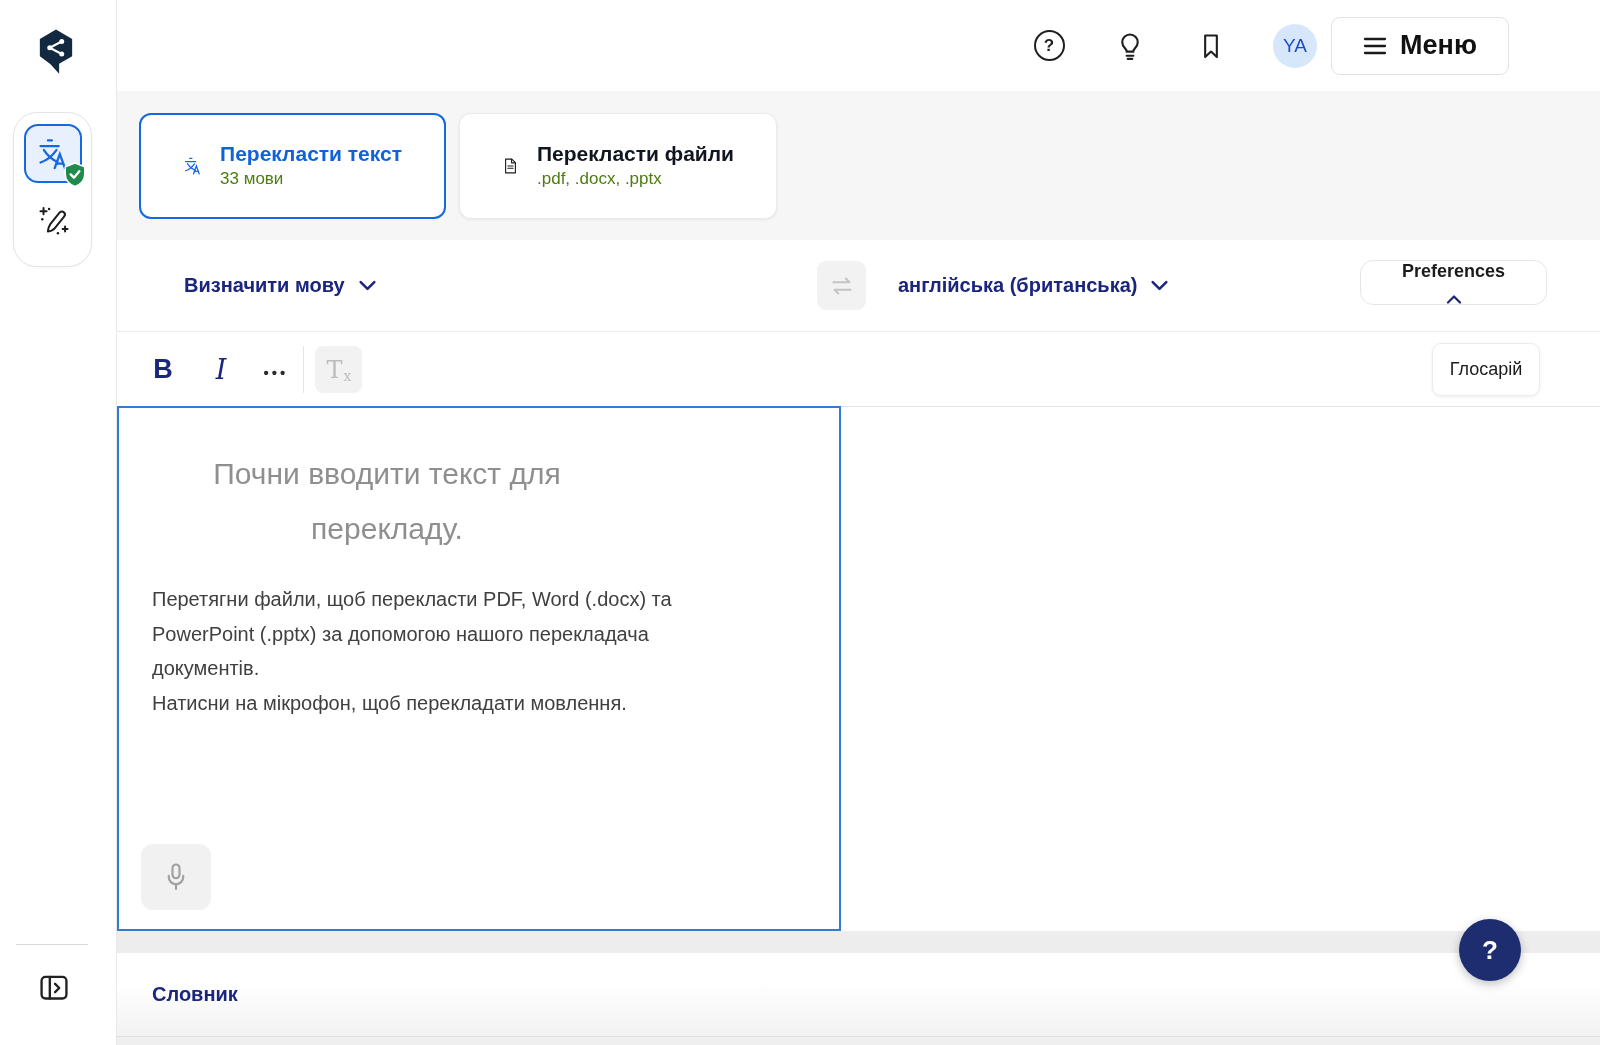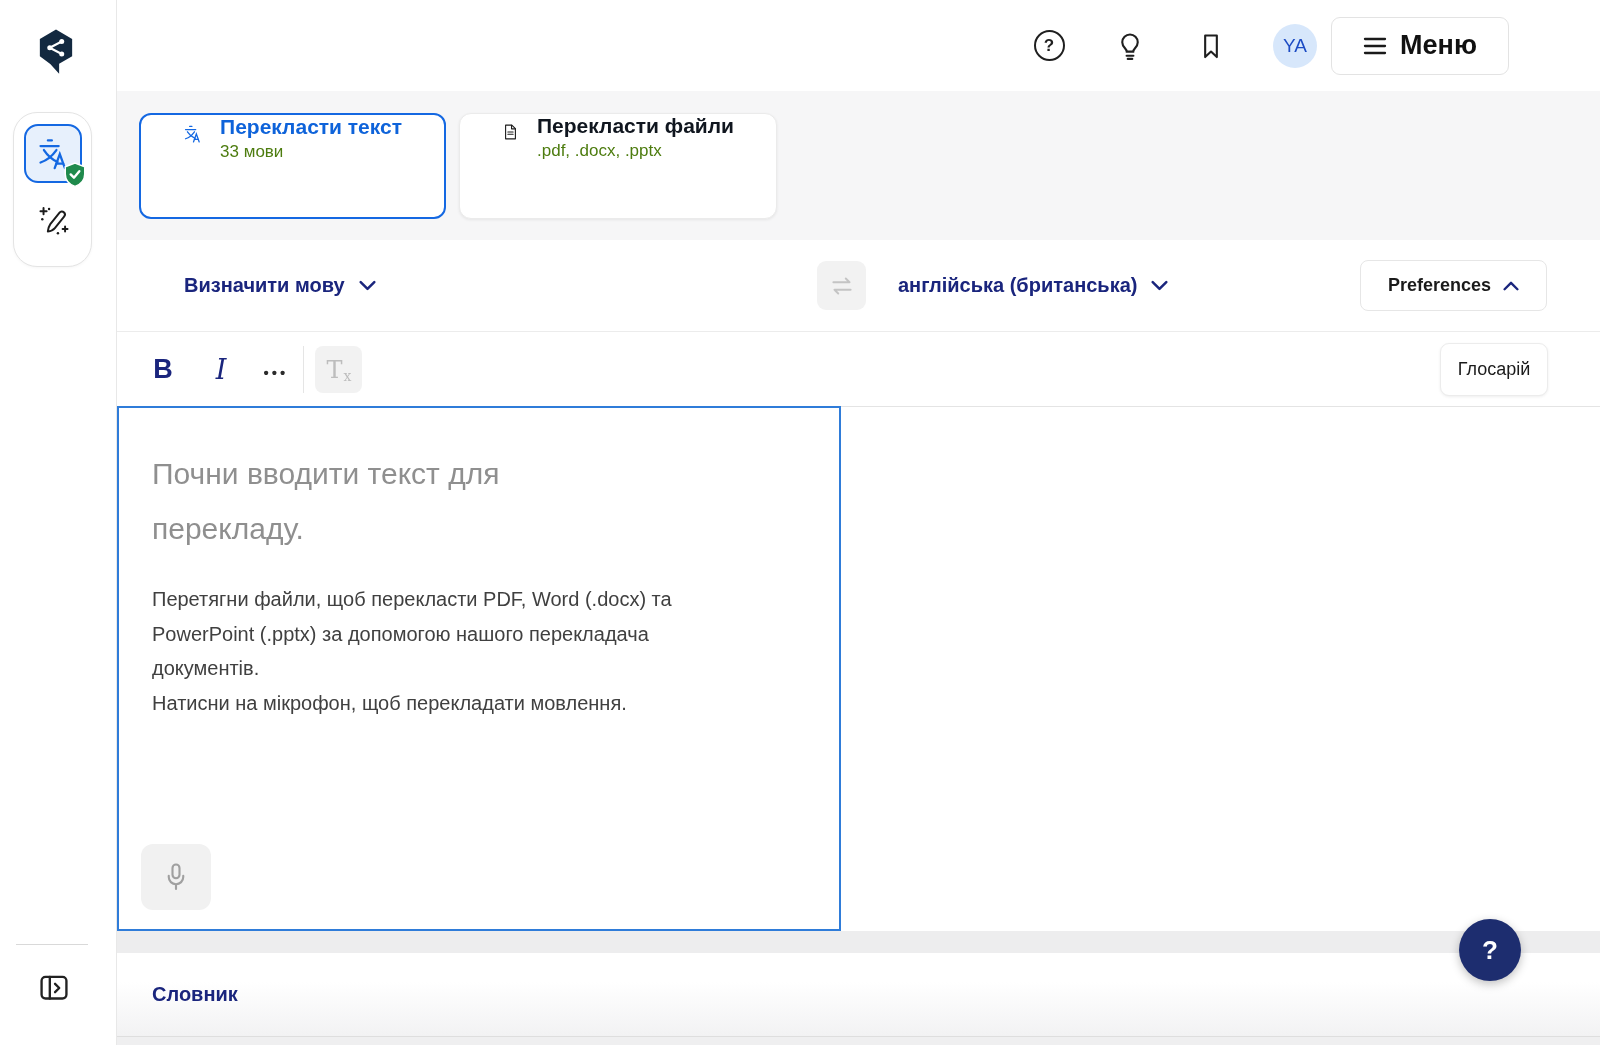--- a/index.html
+++ b/index.html
@@ -25,55 +25,55 @@
   .icon-btn { width:34px; height:34px; display:flex; align-items:center; justify-content:center; cursor:pointer; }
   .q-circle { width:31px; height:31px; border:2.2px solid #1f1f1f; border-radius:50%; display:flex; align-items:center; justify-content:center; font-size:17px; font-weight:700; color:#1f1f1f; }
   .hd-gap { margin-left:47px; }
   .avatar { width:44px; height:44px; margin-left:45px; border-radius:50%; background:#d7e7fb; color:#1d4cc4; font-weight:400; font-size:19px; display:flex; align-items:center; justify-content:center; cursor:pointer; }
   .pill-btn { margin-left:24px; height:58px; padding:0 34px; background:#132940; color:#fff; border:none; border-radius:29px; font-size:21px; font-weight:500; font-family:inherit; display:flex; align-items:center; cursor:pointer; }
   .menu-btn { margin-left:14px; height:58px; width:178px; background:#fff; border:1px solid #e3e3e3; border-radius:9px; display:flex; align-items:center; justify-content:center; gap:13px; cursor:pointer; font-family:inherit; }
   .menu-btn span { font-size:27px; font-weight:600; color:#111; }
 
   
   .tabband { height:149px; background:#f6f6f7; display:flex; align-items:center; padding-left:22px; gap:13px; }
-  .tab { height:106px; border-radius:12px; background:#fff; display:flex; padding:0 42px; gap:18px; cursor:pointer; box-shadow:0 1px 3px rgba(0,0,0,.07); border:1px solid #ebebeb; }
+  .tab { height:106px; border-radius:12px; background:#fff; display:flex; align-items:center; padding:0 42px; gap:18px; cursor:pointer; box-shadow:0 1px 3px rgba(0,0,0,.07); border:1px solid #ebebeb; }
   .tab.active { border:2px solid #1468e2; box-shadow:none; width:307px; }
   .tab.files { width:318px; }
   .tab.write { width:272px; }
   .tab .txt { display:flex; flex-direction:column; gap:3px; }
   .tab .title { font-size:21px; font-weight:700; color:#10161f; white-space:nowrap; }
   .tab.active .title { color:#0e63da; }
   .tab .subtitle { font-size:17px; color:#4d7c0f; white-space:nowrap; }
 
   
   .panel { background:#fff; }
   .langbar { position:relative; height:91px; }
   .lang-sel { position:absolute; top:0; height:91px; display:flex; align-items:center; gap:14px; cursor:pointer; }
   .lang-sel .lbl { font-size:20px; font-weight:700; color:#1a257d; white-space:nowrap; }
   .src-sel { left:35px;margin-left:32px; }
   .tgt-sel { left:781px; }
   .swap-btn { position:absolute; left:700px; top:21px; width:49px; height:49px; background:#f2f2f2; border:none; border-radius:9px; display:flex; align-items:center; justify-content:center; cursor:default; }
-  .pref-btn { position:absolute; right:53px; top:20px; width:187px; height:51px; background:#fff; border:1px solid #e6e6e6; border-radius:8px; display:flex; align-items:center; justify-content:center; gap:12px; cursor:pointer; font-family:inherit; }
+  .pref-btn { position:absolute; right:53px; top:20px; width:187px; height:45px; background:#fff; border:1px solid #e6e6e6; border-radius:13px; display:flex; align-items:center; justify-content:center; gap:12px; cursor:pointer; font-family:inherit;flex-direction:column; }
   .pref-btn span { font-size:18px; font-weight:600; color:#1b1b1b; }
 
   .toolbar { position:relative; height:75px; border-top:1px solid #ececec; }
   .fmt-btn { position:absolute; top:14px; width:44px; height:47px; display:flex; align-items:center; justify-content:center; background:transparent; border:none; border-radius:8px; cursor:pointer; }
   .fmt-b { left:24px; font-size:27px; font-weight:700; color:#1a257d; font-family:"Liberation Sans","DejaVu Sans",sans-serif; }
   .fmt-i { left:82px; font-size:27px; font-style:italic; color:#1a257d; font-family:"DejaVu Serif","Liberation Serif",serif; }
   .fmt-more { left:137px; font-size:15px; letter-spacing:3px; color:#2b2b2b; font-weight:700; padding-top:6px; }
   .tb-divider { position:absolute; left:186px; top:14px; width:1px; height:47px; background:#e5e5e5; }
   .fmt-clear { left:198px; width:47px; background:#f2f2f2; cursor:default; }
   .fmt-clear .t { font-family:"DejaVu Serif","Liberation Serif",serif; font-size:24px; color:#bdbdbd; }
   .fmt-clear .x { font-family:"DejaVu Serif","Liberation Serif",serif; font-size:14px; color:#bdbdbd; position:relative; top:6px; left:1px; }
-  .glossary-btn { position:absolute; right:52px; top:11px; width:108px; height:53px; background:#fff; border:1px solid #ececec; border-radius:9px; box-shadow:0 1px 3px rgba(0,0,0,.07); font-size:18px; color:#1a1a1a; font-family:inherit; cursor:pointer; }
+  .glossary-btn { position:absolute; right:60px; top:11px; width:108px; height:53px; background:#fff; border:1px solid #ececec; border-radius:9px; box-shadow:0 1px 3px rgba(0,0,0,.07); font-size:18px; color:#1a1a1a; font-family:inherit; cursor:pointer; }
 
   
   .editors { display:flex; height:525px; }
   .input-box { position:relative; width:724px; height:100%; border:2px solid #2f7cd9; background:#fff; cursor:text; }
-  .ph-head { margin:38px 0 0 33px; width:470px; font-size:30px; line-height:55px; color:#8f8f8f; }
+  .ph-head { margin:38px 0 0 33px; width:470px; font-size:30px; line-height:55px; color:#8f8f8f;text-align:center; }
   .ph-hints { margin:26px 0 0 33px; width:600px; font-size:20px; line-height:34.5px; color:#404040; }
   .mic-btn { position:absolute; left:22px; bottom:19px; width:70px; height:66px; background:#f1f1f1; border:none; border-radius:12px; display:flex; align-items:center; justify-content:center; cursor:pointer; }
   .output-box { flex:1; border-top:1px solid #e4e4e4; background:#fff; }
 
   
   .strip { height:22px; background:#ededee; }
   .dict { height:83px; background:linear-gradient(180deg,#ffffff 35%,#f2f2f3 100%); display:flex; align-items:center; padding-left:35px; }
   .dict-title { font-size:20px; font-weight:700; color:#1a257d; cursor:pointer; }
   .bottomstrip { flex:1; background:#efeff0; border-top:1px solid #dedede; }
 

